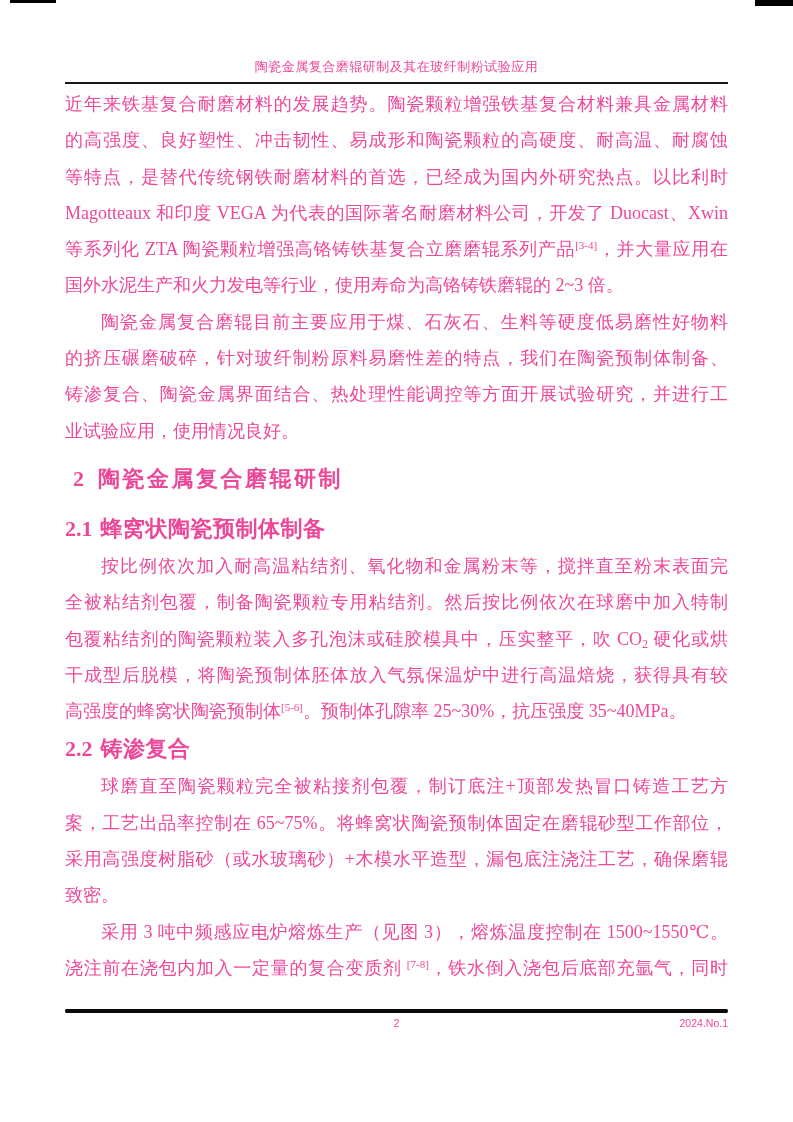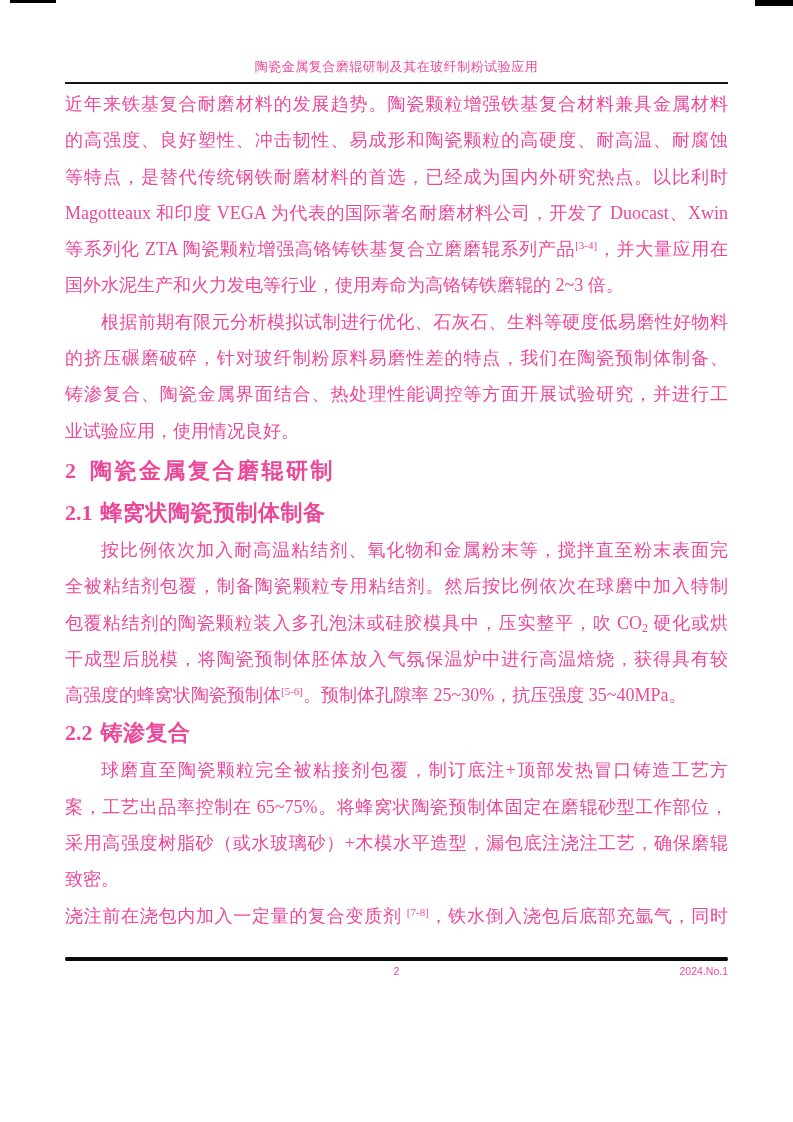--- a/index.html
+++ b/index.html
@@ -35,21 +35,21 @@
     text-align:justify;
     text-align-last:justify;
     white-space:normal;
   }
   .ln.last { text-align-last:left; }
   .ln.ind { text-indent:2em; }
   .ln sup { font-size:11px; line-height:0; vertical-align:6px; }
   .ln sub { font-size:12px; line-height:0; vertical-align:-3px; }
 
   .h2 {
-    margin:0; font-weight:bold;
+    margin:8px; font-weight:bold;
     font-size:22px; line-height:44px;
   }
   .h2 .num { margin-right:14px; letter-spacing:0; }
   .h2 .txt { letter-spacing:2.5px; }
   .h3 {
     margin:0; font-weight:bold;
     font-size:22px; line-height:39px;
   }
   .h3 .num { margin-right:8px; }
   .h3 .txt { letter-spacing:0.5px; }
@@ -74,21 +74,21 @@
 
   <div class="body">
 
     <p class="ln">近年来铁基复合耐磨材料的发展趋势。陶瓷颗粒增强铁基复合材料兼具金属材料</p>
     <p class="ln">的高强度、良好塑性、冲击韧性、易成形和陶瓷颗粒的高硬度、耐高温、耐腐蚀</p>
     <p class="ln">等特点，是替代传统钢铁耐磨材料的首选，已经成为国内外研究热点。以比利时</p>
     <p class="ln">Magotteaux 和印度 VEGA 为代表的国际著名耐磨材料公司，开发了 Duocast、Xwin</p>
     <p class="ln">等系列化 ZTA 陶瓷颗粒增强高铬铸铁基复合立磨磨辊系列产品<sup>[3-4]</sup>，并大量应用在</p>
     <p class="ln last">国外水泥生产和火力发电等行业，使用寿命为高铬铸铁磨辊的 2~3 倍。</p>
 
-    <p class="ln ind">根据前期有限元分析模拟试制进行优化、石灰石、生料等硬度低易磨性好物料</p>
+    <p class="ln ind">陶瓷金属复合磨辊目前主要应用于煤、石灰石、生料等硬度低易磨性好物料</p>
     <p class="ln">的挤压碾磨破碎，针对玻纤制粉原料易磨性差的特点，我们在陶瓷预制体制备、</p>
     <p class="ln">铸渗复合、陶瓷金属界面结合、热处理性能调控等方面开展试验研究，并进行工</p>
     <p class="ln last">业试验应用，使用情况良好。</p>
 
     <h2 class="h2"><span class="num">2</span><span class="txt">陶瓷金属复合磨辊研制</span></h2>
 
     <h3 class="h3"><span class="num">2.1</span><span class="txt">蜂窝状陶瓷预制体制备</span></h3>
 
     <p class="ln ind">按比例依次加入耐高温粘结剂、氧化物和金属粉末等，搅拌直至粉末表面完</p>
     <p class="ln">全被粘结剂包覆，制备陶瓷颗粒专用粘结剂。然后按比例依次在球磨中加入特制</p>
@@ -96,20 +96,21 @@
     <p class="ln">干成型后脱模，将陶瓷预制体胚体放入气氛保温炉中进行高温焙烧，获得具有较</p>
     <p class="ln last">高强度的蜂窝状陶瓷预制体<sup>[5-6]</sup>。预制体孔隙率 25~30%，抗压强度 35~40MPa。</p>
 
     <h3 class="h3"><span class="num">2.2</span><span class="txt">铸渗复合</span></h3>
 
     <p class="ln ind">球磨直至陶瓷颗粒完全被粘接剂包覆，制订底注+顶部发热冒口铸造工艺方</p>
     <p class="ln">案，工艺出品率控制在 65~75%。将蜂窝状陶瓷预制体固定在磨辊砂型工作部位，</p>
     <p class="ln">采用高强度树脂砂（或水玻璃砂）+木模水平造型，漏包底注浇注工艺，确保磨辊</p>
     <p class="ln last">致密。</p>
 
+    <p class="ln ind">采用 3 吨中频感应电炉熔炼生产（见图 3），熔炼温度控制在 1500~1550℃。</p>
     <p class="ln">浇注前在浇包内加入一定量的复合变质剂 <sup>[7-8]</sup>，铁水倒入浇包后底部充氩气，同时</p>
 
   </div>
 
   <div class="footer">
     <div class="footer-rule"></div>
     <div class="footer-row">
       <div class="page-num">2</div>
       <div class="issue">2024.No.1</div>
     </div>

